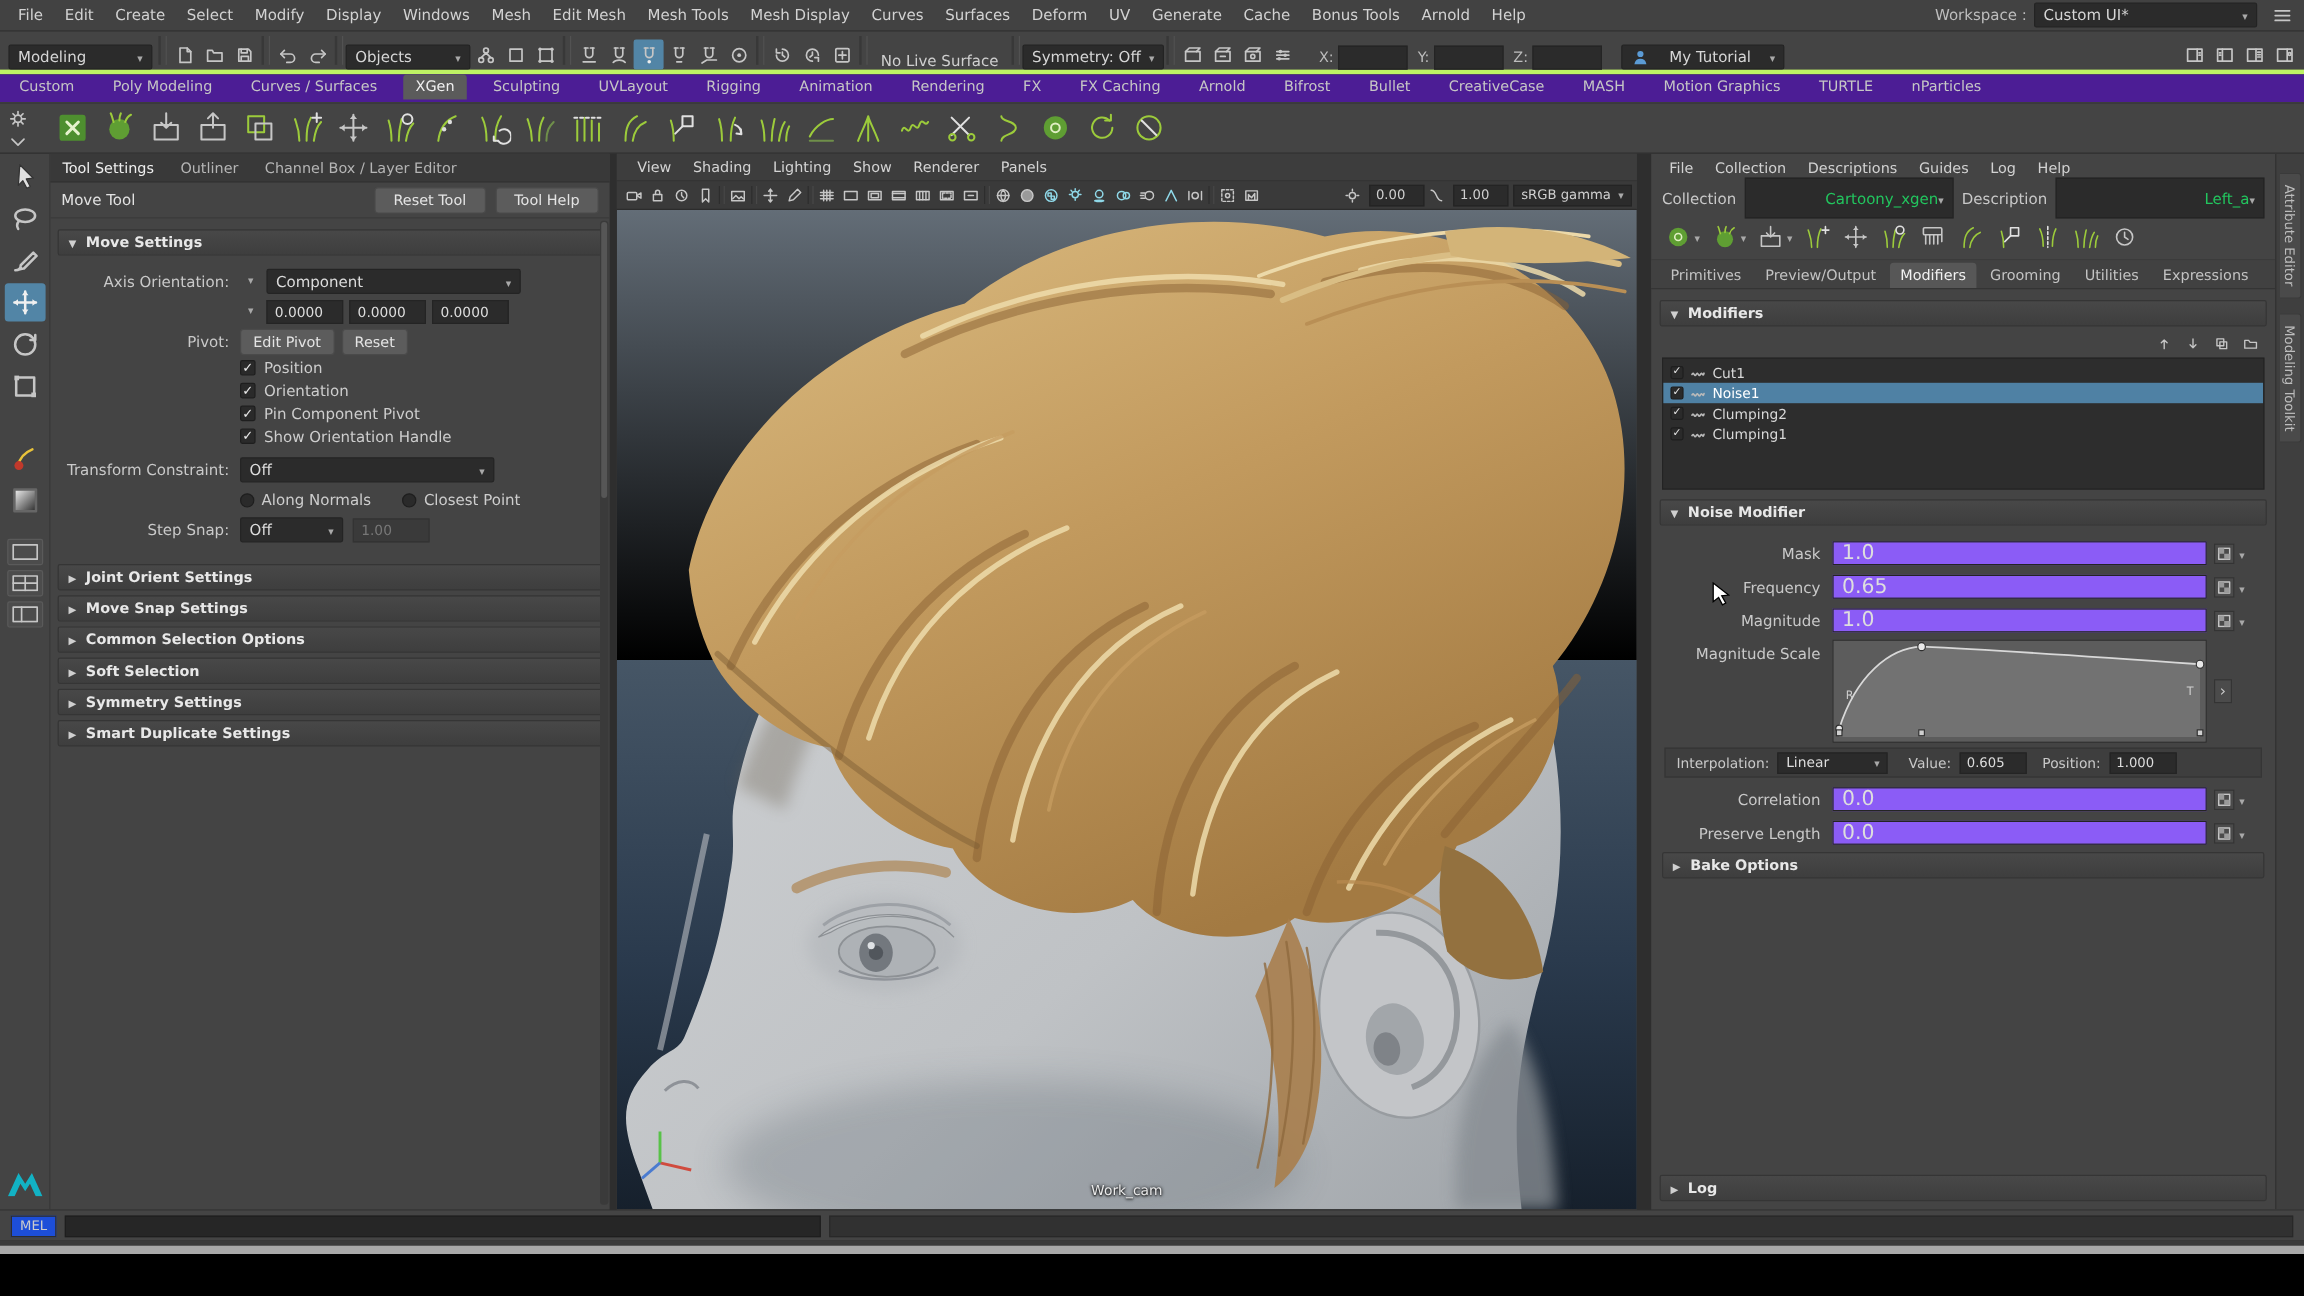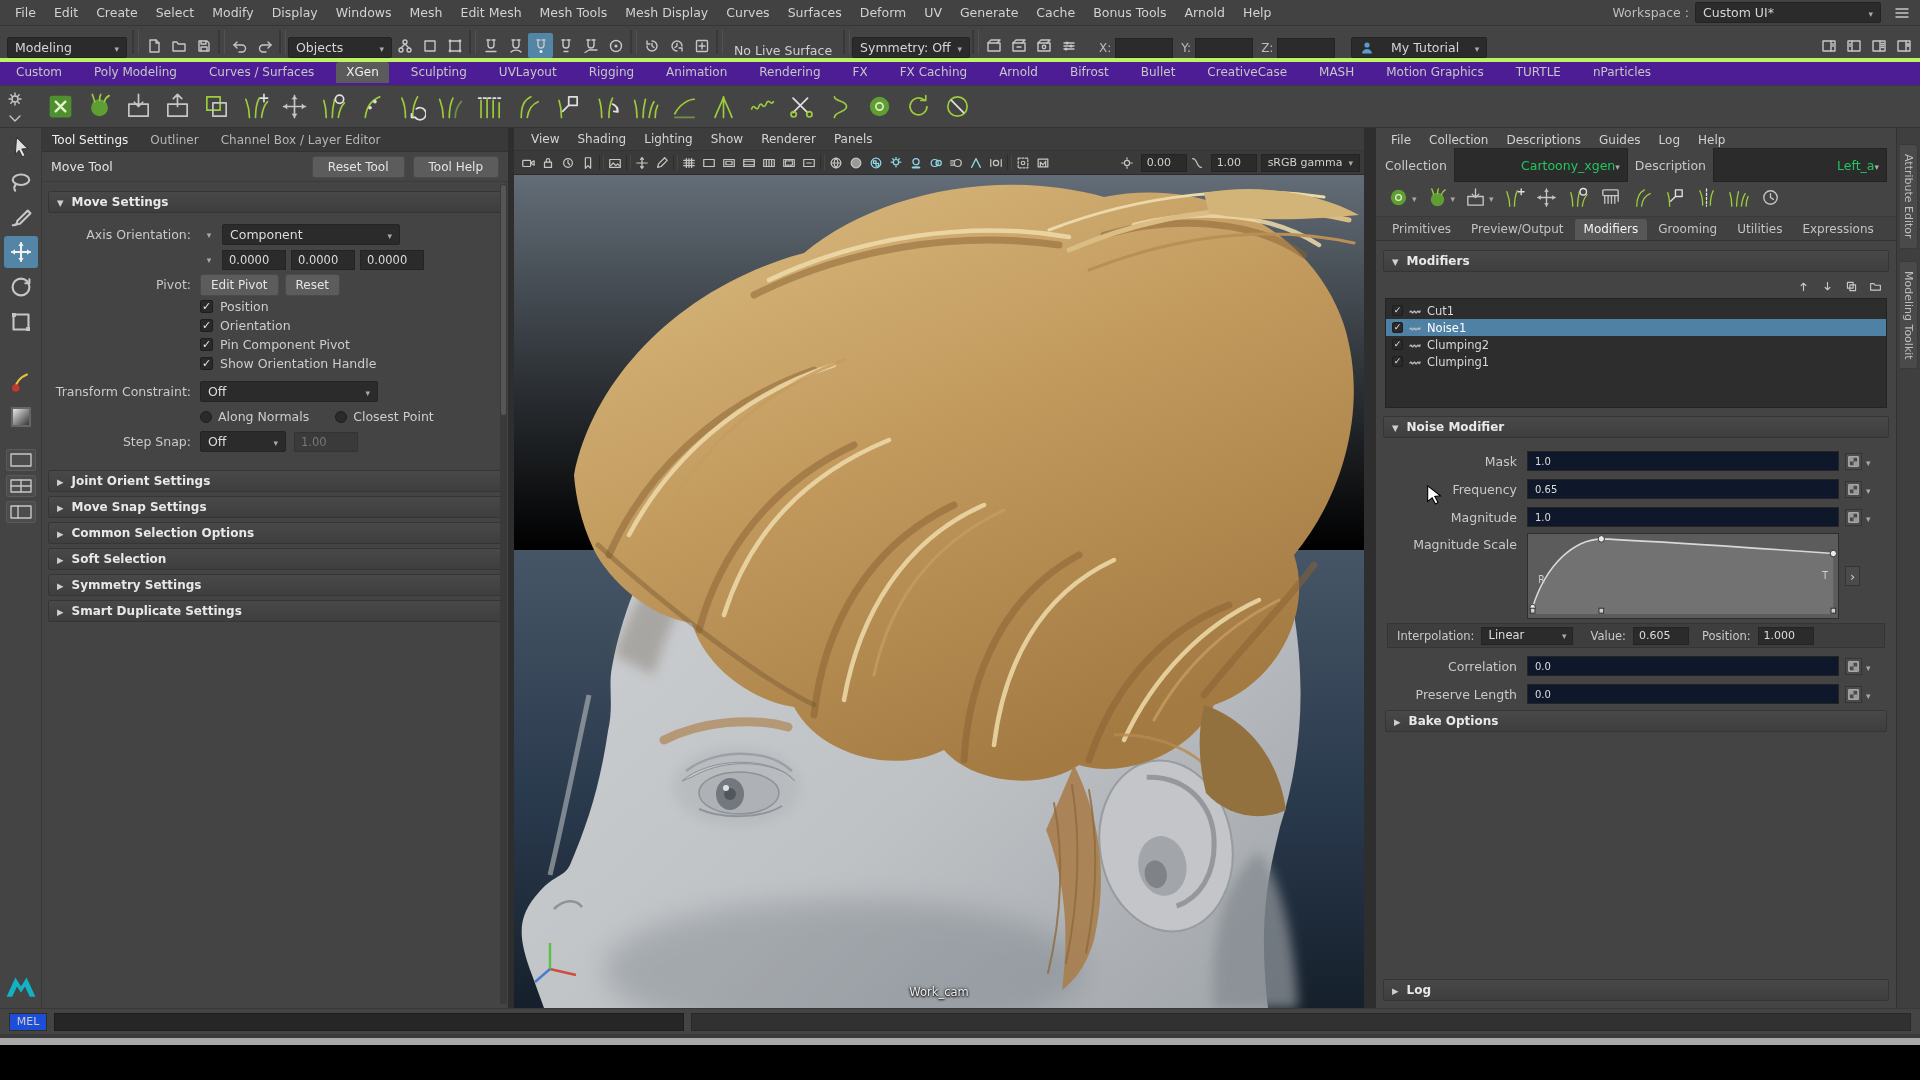--- a/index.html
+++ b/index.html
@@ -63,21 +63,21 @@
   .btn.sm{padding:0 10px}
   .tp-body{padding:5px 6px;position:relative}
   .sec{height:22px;background:linear-gradient(#484848,#3e3e3e);border:1px solid #353535;border-radius:2px;display:flex;align-items:center;gap:8px;padding:0 8px;margin-top:4px;color:#e8e8e8;font-weight:bold;font-size:12px}
   .tri-d::before{content:"▼";font-size:8.5px;color:#cfcfcf;font-weight:normal}
   .tri-r::before{content:"▶";font-size:8.5px;color:#cfcfcf;font-weight:normal}
   .form{padding:9px 2px 12px}
   .frow{display:flex;align-items:center;min-height:25px}
   .frow.tight{min-height:19px}
   .frow.xtight{min-height:17px}
   .flabel{width:150px;text-align:right;padding-right:9px;color:#c9c9c9;white-space:nowrap;flex:none}
-  .ctrl-dd{width:178px;height:21px;background:#2b2b2b;border:1px solid #242424;border-radius:2px;display:flex;align-items:center;justify-content:space-between;padding:0 7px;color:#dcdcdc}
+  .ctrl-dd{width:212px;height:21px;background:#2b2b2b;border:1px solid #242424;border-radius:2px;display:flex;align-items:center;justify-content:space-between;padding:0 7px;color:#dcdcdc}
   .mini-dd{width:18px;height:18px;display:flex;align-items:center;justify-content:center;margin-right:4px}
   .num-input{width:64px;height:20px;background:#2b2b2b;border:1px solid #242424;color:#dcdcdc;padding:0 6px;font:11.5px "DejaVu Sans",sans-serif;margin-right:5px}
   .num-input.disabled{color:#777;background:#3a3a3a;border-color:#333}
   .cb{width:13px;height:13px;background:#2a2a2a;border:1px solid #1e1e1e;border-radius:2px;display:inline-flex;align-items:center;justify-content:center;flex:none}
   .cb::before{content:"✓";font-size:11px;line-height:1;color:#e8e8e8;visibility:hidden}
   .cb.checked::before{visibility:visible}
   .cb.mini{width:11px;height:11px}
   .cb.mini::before{font-size:9px}
   .cb-label{margin-left:7px;color:#cdcdcd}
   .radio{width:12px;height:12px;border-radius:50%;background:#2a2a2a;border:1px solid #1e1e1e;position:relative;flex:none}
@@ -116,21 +116,21 @@
   .xg-body{position:absolute;top:114px;left:0;right:0;bottom:0;padding:4px 7px}
   .mod-tools{display:flex;justify-content:flex-end;gap:6px;padding:5px 5px 3px}
   .mod-tools .gi{width:18px;height:18px}
   .mod-tools svg.ic{width:13px;height:13px}
   .mod-list{height:110px;background:#2d2d2d;border:1px solid #232323;margin:0 2px 8px;padding:3px 0;overflow:hidden}
   .mod-row{height:17px;display:flex;align-items:center;gap:6px;padding:0 6px;font-size:11.5px;color:#d8d8d8}
   .mod-row svg.ic{width:12px;height:12px}
   .mod-row.selected{background:#4f81a4;color:#fff}
   .xrow{display:flex;align-items:center;margin:4px 0;min-height:24px}
   .xlabel{width:142px;text-align:right;padding-right:10px;color:#c9c9c9;white-space:nowrap;flex:none}
-  .xfield{flex:1;height:20px;background:#0f172a;border:1px solid #242424;display:flex;align-items:center;padding:0 7px;color:#dedede;font-size:10px}
+  .xfield{flex:1;height:20px;background:#8b5cf6;border:1px solid #242424;display:flex;align-items:center;padding:0 7px;color:#dedede;font-size:17px}
   .xtra{display:flex;align-items:center;gap:4px;margin-left:6px;width:42px;flex:none}
   .map-btn{width:17px;height:17px;background:#4b4b4b;border:1px solid #343434;display:flex;align-items:center;justify-content:center}
   .map-btn svg.ic{width:11px;height:11px}
   .ramp{flex:1;height:86px;background:#585858;border:1px solid #2e2e2e;position:relative}
   .ramp svg{width:100%;height:100%;display:block}
   .ramp-next{width:15px;height:20px;background:#4b4b4b;border:1px solid #343434;display:flex;align-items:center;justify-content:center;color:#ccc}
   .ramp-next::before{content:"›";font-size:13px}
   .interp-row{display:flex;align-items:center;gap:7px;height:25px;background:#3e3e3e;border:1px solid #353535;margin:2px 2px 6px;padding:0 9px;font-size:11.5px;color:#c9c9c9}
   .small-input{width:56px;height:18px;background:#2b2b2b;border:1px solid #242424;color:#ddd;padding:0 5px;font:11px "DejaVu Sans",sans-serif}
   .interp-dd{width:92px;height:18px;background:#2b2b2b;border:1px solid #242424;display:flex;align-items:flex-start;justify-content:space-between;padding:0 6px;color:#ddd}

